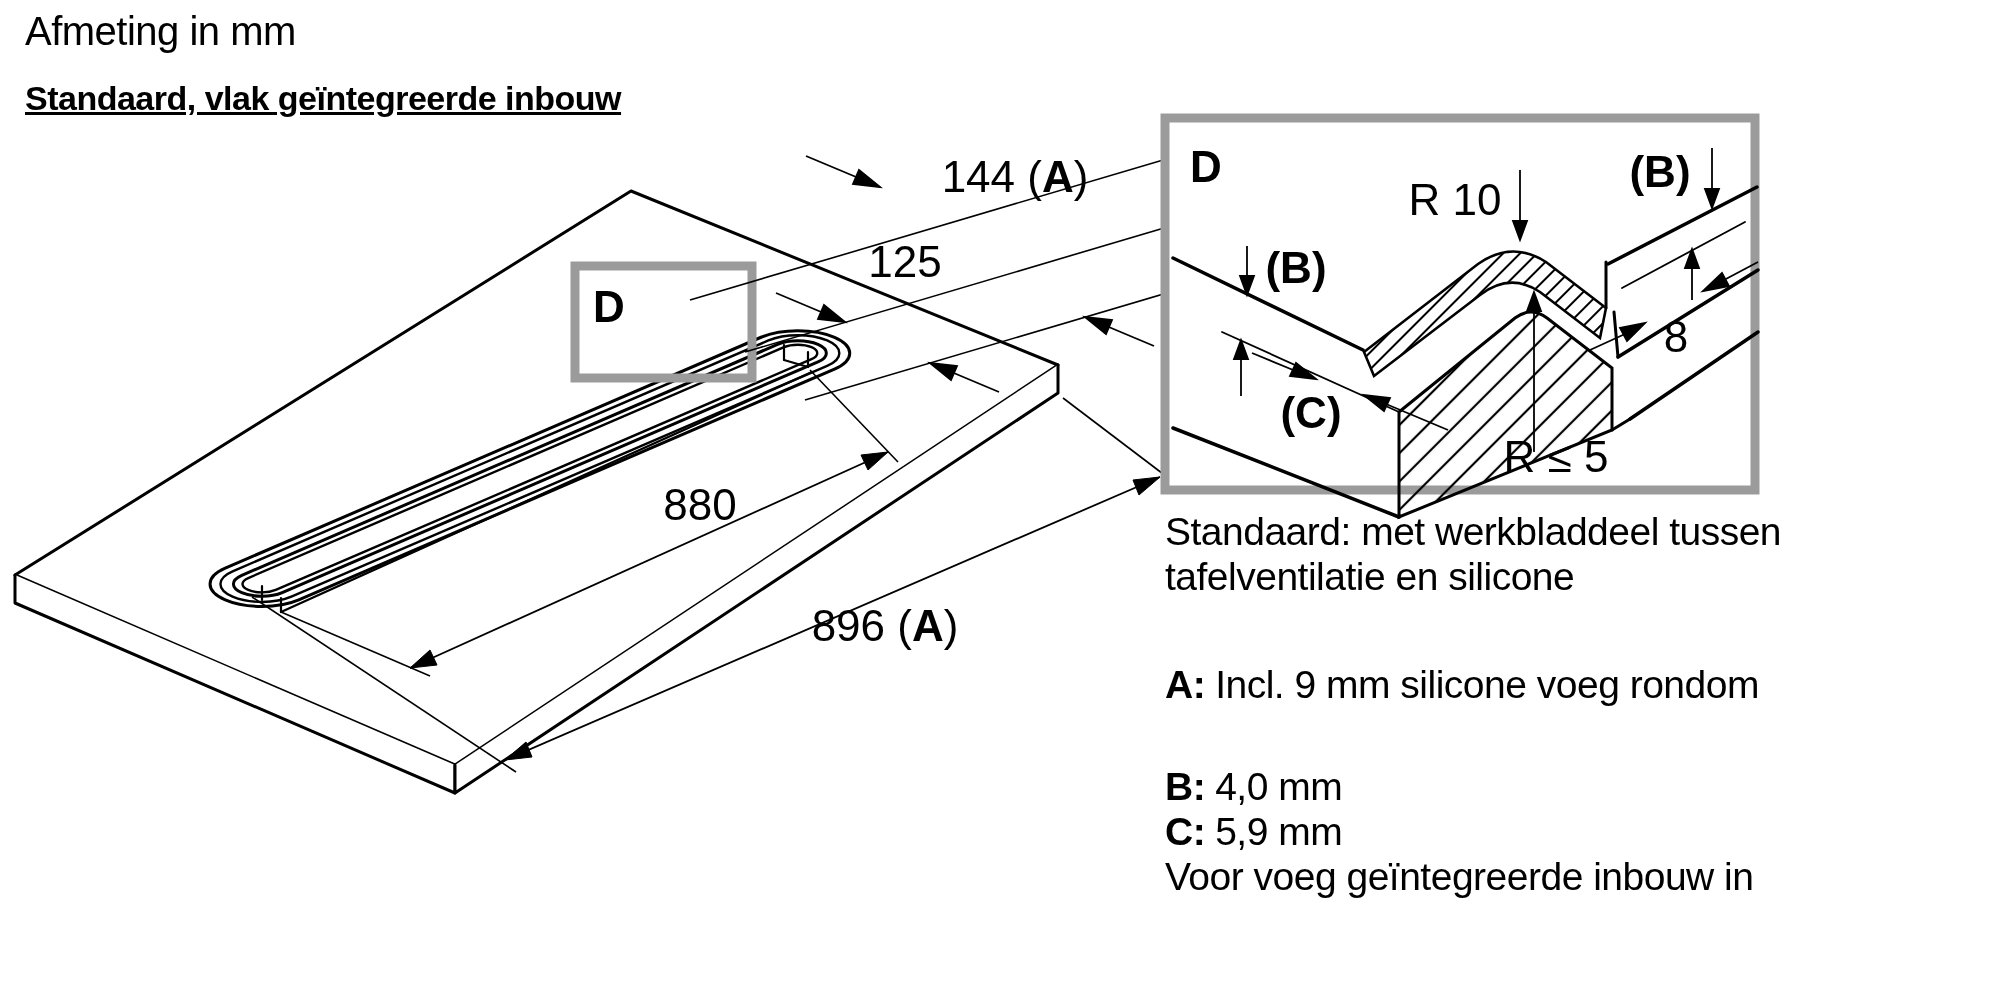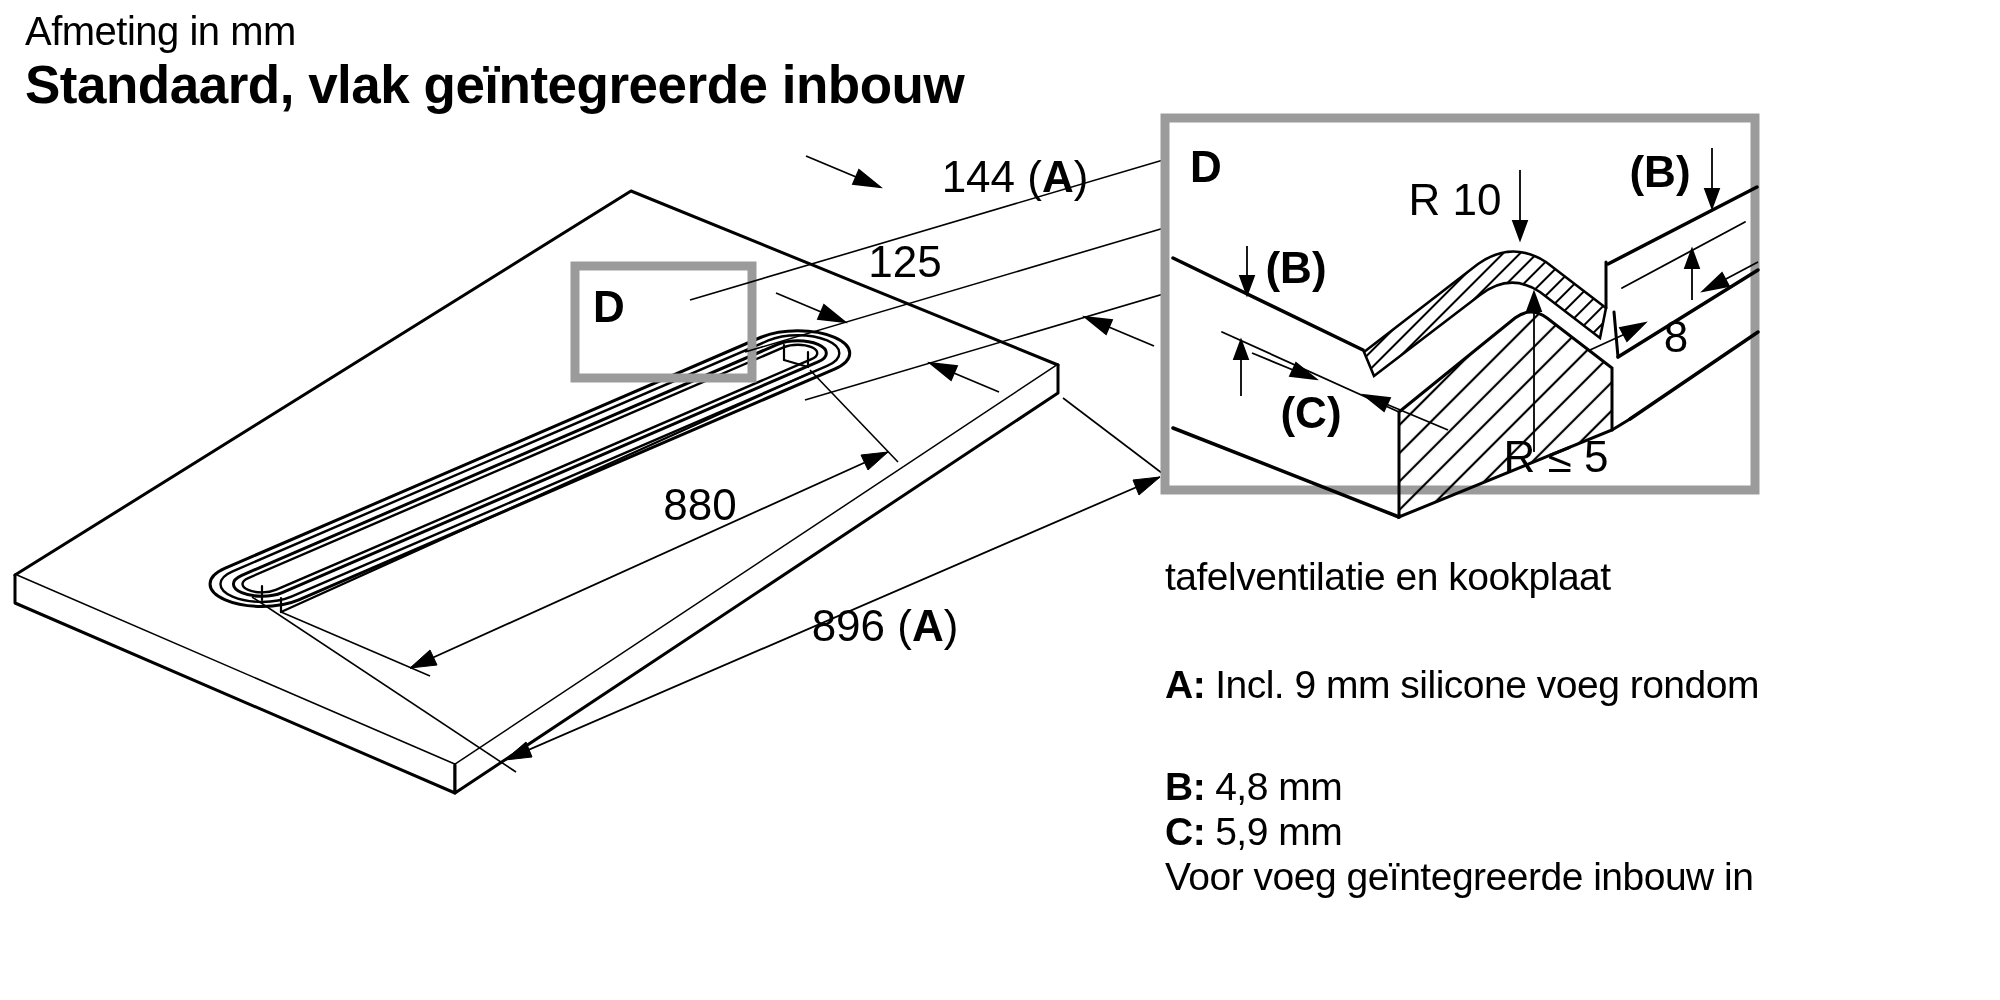--- a/index.html
+++ b/index.html
@@ -1,21 +1,21 @@
 <!DOCTYPE html>
 <html><head>
 <meta charset="utf-8">
 <style>
   html,body{margin:0;padding:0;background:#fff;}
   body{width:2000px;height:1000px;position:relative;overflow:hidden;
        font-family:"Liberation Sans", sans-serif;color:#000;}
   .abs{position:absolute;}
   #title-block{left:25px;top:8px;}
   #title-line1{font-size:40px;line-height:46px;letter-spacing:-0.5px;}
-  #title-line2{font-size:53px;line-height:46px;font-weight:bold;letter-spacing:-0.5px;margin-top:8px;}
+  #title-line2{font-size:34px;line-height:46px;font-weight:bold;letter-spacing:-0.5px;margin-top:21px;text-decoration:underline;}
   .note{font-size:39px;letter-spacing:-0.5px;white-space:nowrap;}
   .note .lbl{font-weight:bold;margin-right:10px;}
   #notes-block{left:1165px;top:508px;width:620px;}
   .nline{position:absolute;left:0;}
   svg text{font-family:"Liberation Sans", sans-serif;}
   .dimtxt{font-size:44px;}
   .boldtxt{font-weight:bold;}
 </style>
 </head>
 <body>
@@ -148,24 +148,25 @@
   <text x="1311" y="428" class="dimtxt boldtxt" text-anchor="middle">(C)</text>
   <text x="1556" y="472" class="dimtxt" text-anchor="middle">R ≤ 5</text>
 </svg>
 
 <div class="abs" id="title-block">
   <div id="title-line1">Afmeting in mm</div>
   <div id="title-line2">Standaard, vlak geïntegreerde inbouw</div>
 </div>
 
 <div class="abs" id="notes-block" style="height:492px;">
-  <div class="note nline" style="top:47px">tafelventilatie en kookplaat</div>
+  <div class="note nline" style="top:2px">Standaard: met werkbladdeel tussen</div>
+  <div class="note nline" style="top:47px">tafelventilatie en silicone</div>
   <div class="note nline" style="top:155px">
     <span class="lbl">A:</span><span>Incl. 9 mm silicone voeg rondom</span>
   </div>
   <div class="note nline" style="top:257px">
-    <span class="lbl">B:</span><span>4,8 mm</span>
+    <span class="lbl">B:</span><span>4,0 mm</span>
   </div>
   <div class="note nline" style="top:302px">
     <span class="lbl">C:</span><span>5,9 mm</span>
   </div>
   <div class="note nline" style="top:347px">Voor voeg geïntegreerde inbouw in</div>
 </div>
 
 </body></html>

